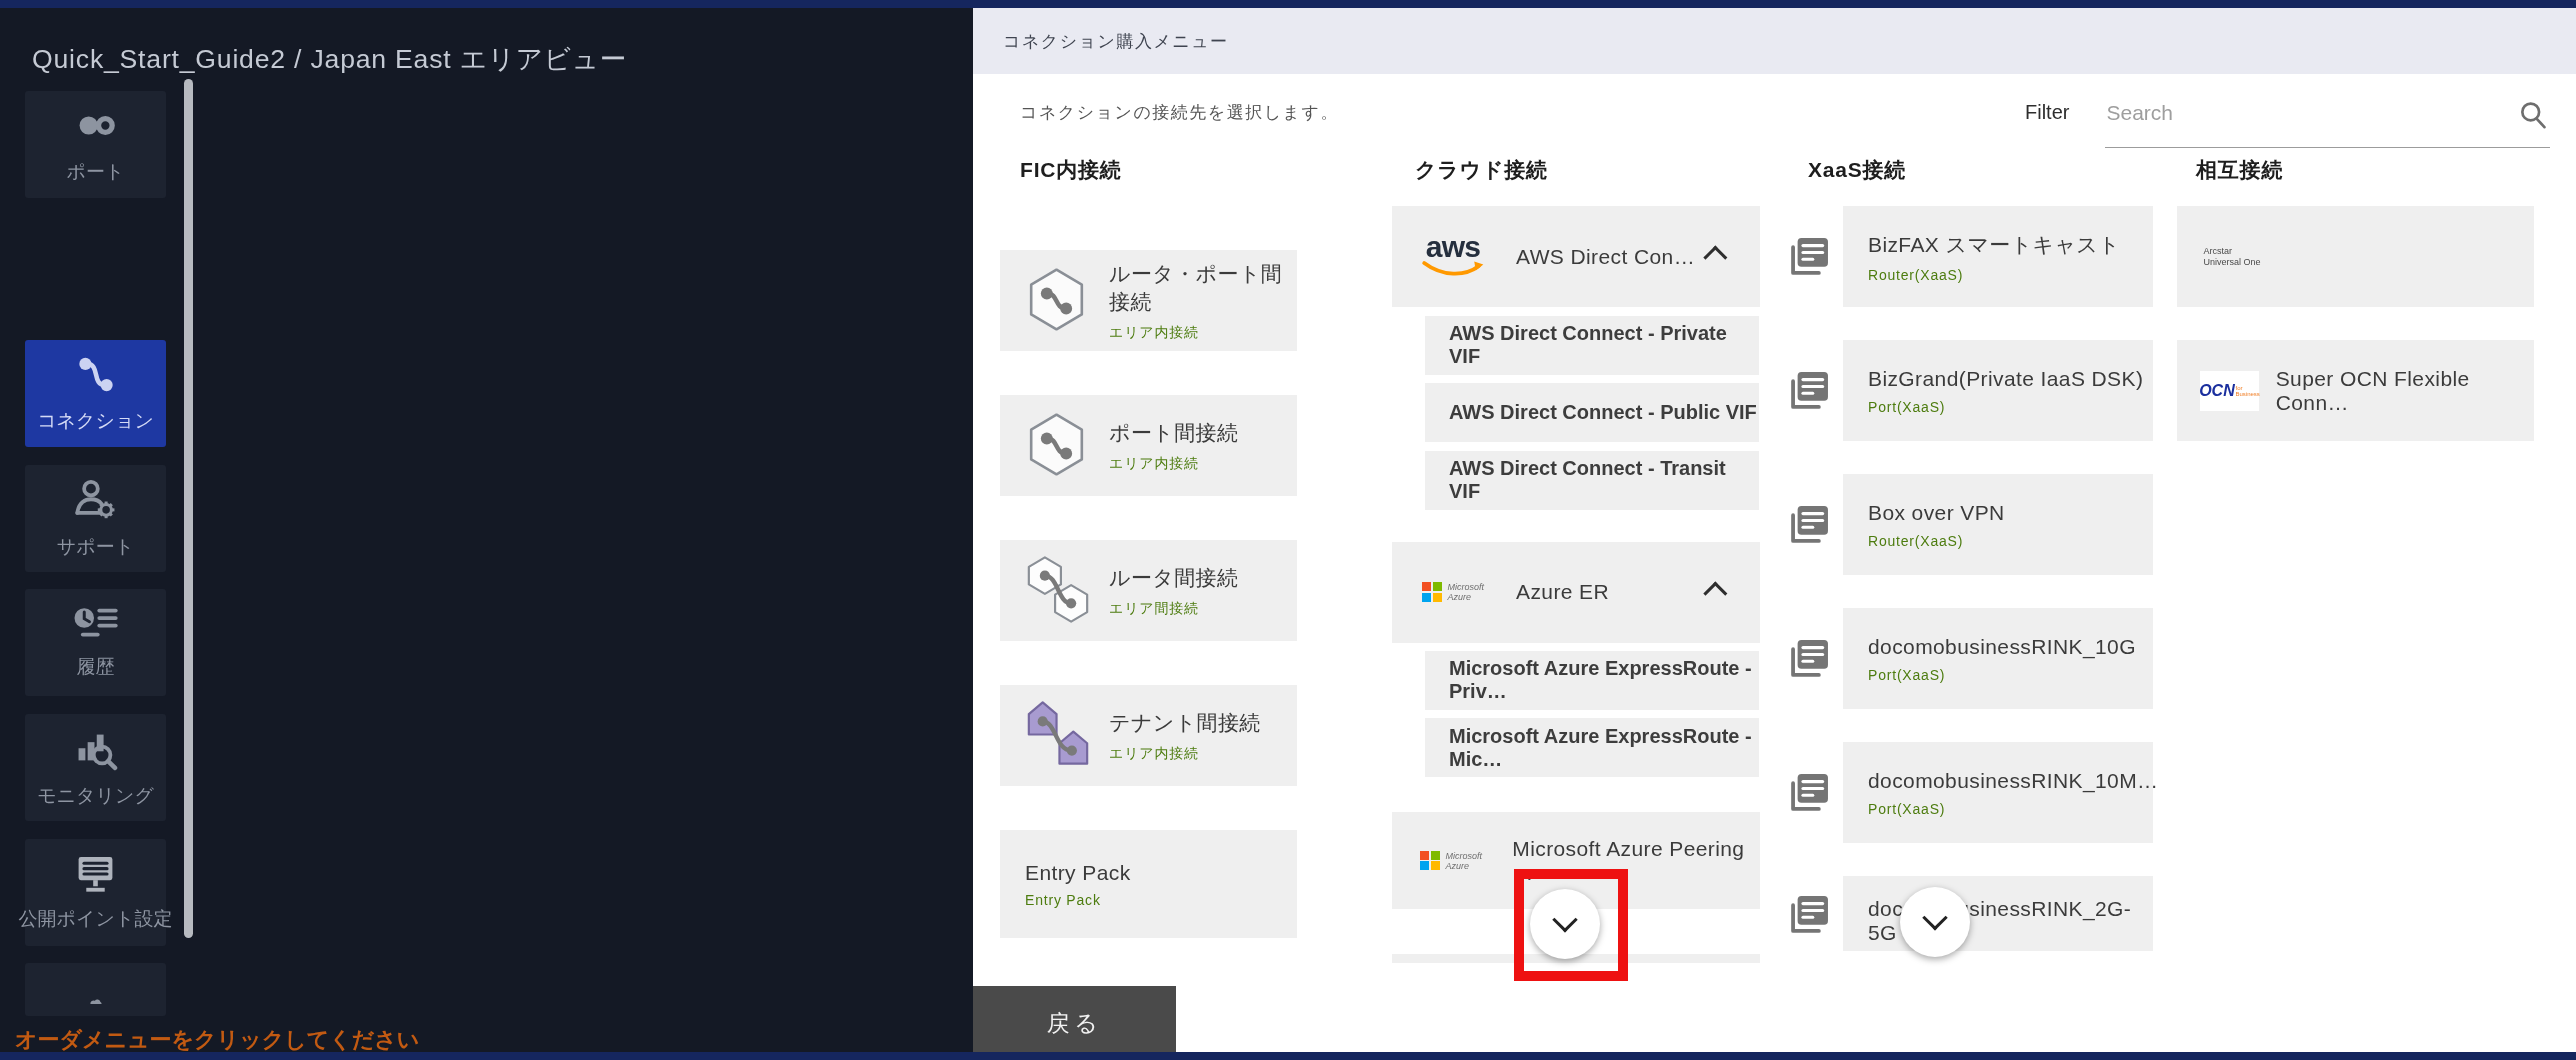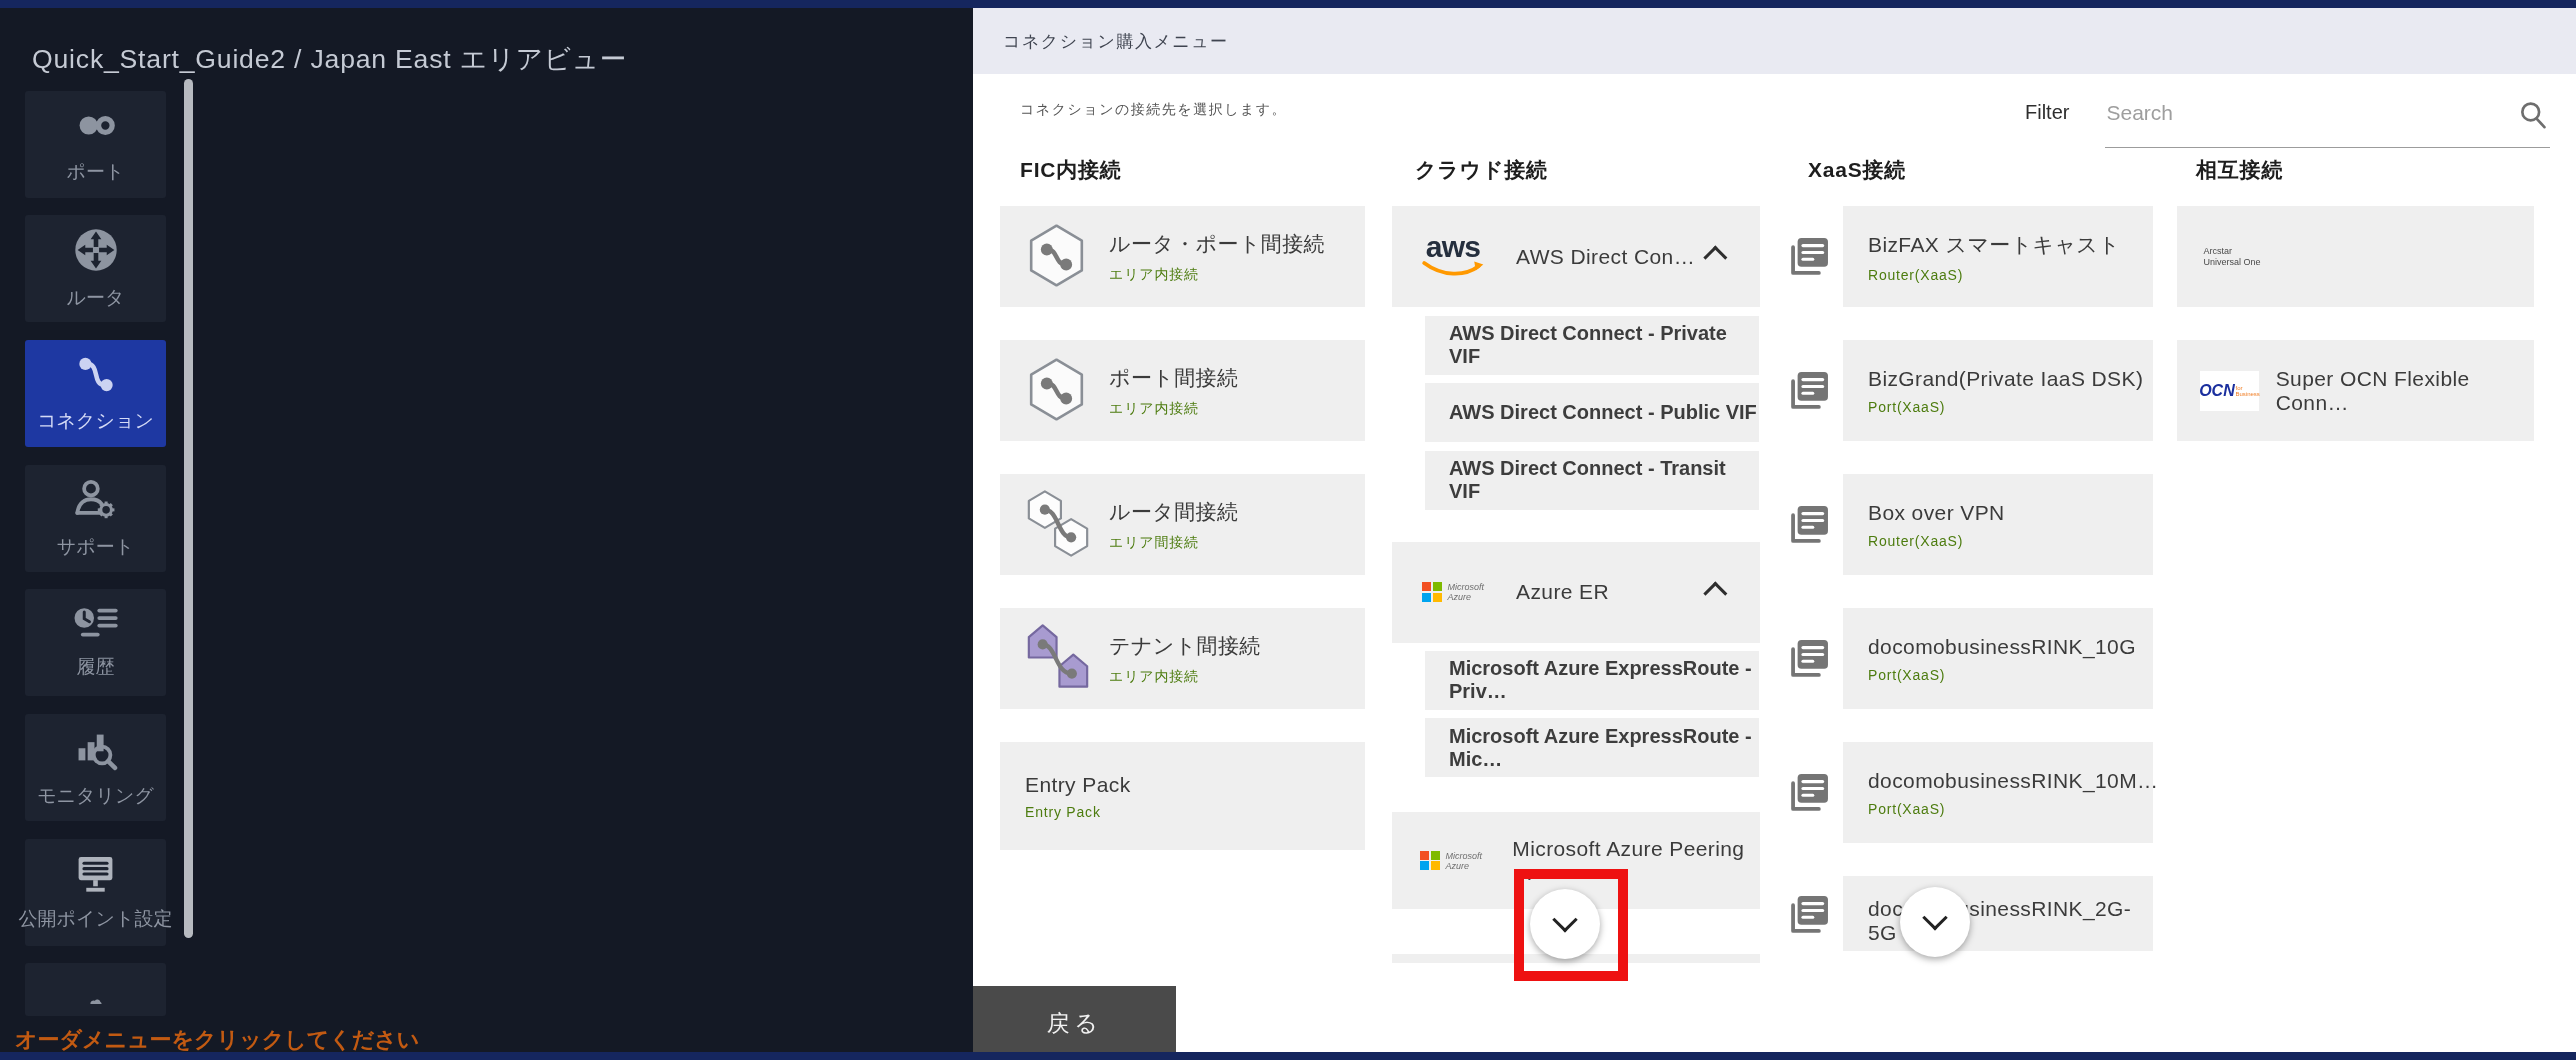--- a/index.html
+++ b/index.html
@@ -22,36 +22,36 @@
 
   #side-scrollbar { position:absolute; left:184px; top:71px; width:9px; height:859px; background:#b7bac0; border-radius:4.6px; }
 
   #order-notice { position:absolute; left:15px; top:1017px; font-size:22px; font-weight:bold; color:#c25a12; }
 
   
   #panel { position:absolute; left:973px; top:8.4px; width:1603px; height:1052px; background:#ffffff; }
   #panel-header { position:absolute; left:0; top:0; width:1603px; height:66px; background:#e9eaf2; display:flex; align-items:center; }
   #panel-title { font-size:17px; color:#3f4450; margin-left:30px; letter-spacing:1.5px; }
 
-  #panel-subtitle { position:absolute; left:47px; top:93px; font-size:14px; color:#545454; letter-spacing:1.5px; }
+  #panel-subtitle { position:absolute; left:47px; top:93px; font-size:17px; color:#545454; letter-spacing:1.5px; }
 
   #filter-label { position:absolute; left:1052px; top:93px; font-size:20px; color:#2e2e2e; }
   #search-box { position:absolute; left:1132px; top:85px; width:445px; height:55px; border-bottom:1.5px solid #9c9c9c; cursor:text; }
   #search-placeholder { position:absolute; left:1.5px; top:7.6px; font-size:21px; color:#9e9e9e; }
   #search-icon { position:absolute; right:1.5px; top:6px; }
 
   .col-header { position:absolute; top:148px; font-size:21px; font-weight:bold; color:#1e1e1e; letter-spacing:0.8px; }
 
   .card { background:#efefef; position:relative; cursor:pointer; }
   .card .t { font-size:21px; color:#3b3b3b; letter-spacing:0.4px; }
   .card .s { font-size:14px; color:#4d7c0f; margin-top:7.6px; letter-spacing:0.8px; }
 
   
   #col-fic { position:absolute; left:27px; top:198px; width:365px; }
-  #col-fic .card { width:365px; height:101px; margin-bottom:33px; display:flex; flex-direction:column; justify-content:center; padding-left:109px; }
+  #col-fic .card { width:297px; height:101px; margin-bottom:33px; display:flex; flex-direction:column; justify-content:center; padding-left:109px;margin-top:44px; }
   #col-fic .card.noicon { padding-left:25px; height:108px; }
   .hexwrap { position:absolute; left:23px; top:50%; transform:translateY(-50%); }
 
   
   #col-cloud { position:absolute; left:419px; top:198px; width:368px; }
   .cloud-main { width:368px; height:101px; display:flex; align-items:center; }
   .cloud-main .t { margin-left:23px; }
   .logo-slot { width:80px; display:flex; justify-content:center; margin-left:21px; }
   .chev-up { position:absolute; right:36px; top:43px; width:16.7px; height:16.7px; border-left:3px solid #2e2e2e; border-top:3px solid #2e2e2e; transform:rotate(45deg); }
   .cloud-sub { width:334px; height:59px; margin-left:33px; margin-top:8.4px; background:#efefef; display:flex; align-items:center; padding-left:24px; font-size:20px; color:#3d3d3d; cursor:pointer;font-weight:bold; }
@@ -106,32 +106,20 @@
   <div id="map-title">Quick_Start_Guide2 / Japan East エリアビュー</div>
 
   <div class="side-item" style="top:83px">
     <svg width="47" height="43" viewBox="0 0 62 56">
       <circle cx="22" cy="28" r="12" fill="#8d94a0"></circle>
       <circle cx="44" cy="28" r="9" fill="none" stroke="#8d94a0" stroke-width="7"></circle>
     </svg>
     <div class="lbl">ポート</div>
   </div>
 
-  <div class="side-item" style="top:207px">
-    <svg width="46" height="46" viewBox="0 0 60 60">
-      <circle cx="30" cy="30" r="27" fill="#8d94a0"></circle>
-      <g fill="#1d2330">
-        <path d="M30 6 L37 16 L33 16 L33 26 L27 26 L27 16 L23 16 Z"></path>
-        <path d="M30 54 L23 44 L27 44 L27 34 L33 34 L33 44 L37 44 Z"></path>
-        <path d="M6 30 L16 23 L16 27 L26 27 L26 33 L16 33 L16 37 Z"></path>
-        <path d="M54 30 L44 37 L44 33 L34 33 L34 27 L44 27 L44 23 Z"></path>
-      </g>
-    </svg>
-    <div class="lbl">ルータ</div>
-  </div>
 
   <div class="side-item active" style="top:332px">
     <svg width="44" height="43" viewBox="0 0 58 56">
       <path d="M17 14 C35 14 23 42 41 42" fill="none" stroke="#ccd3f2" stroke-width="6"></path>
       <circle cx="15" cy="14" r="8" fill="#ccd3f2"></circle>
       <circle cx="43" cy="42" r="8" fill="#ccd3f2"></circle>
     </svg>
     <div class="lbl">コネクション</div>
   </div>
 

